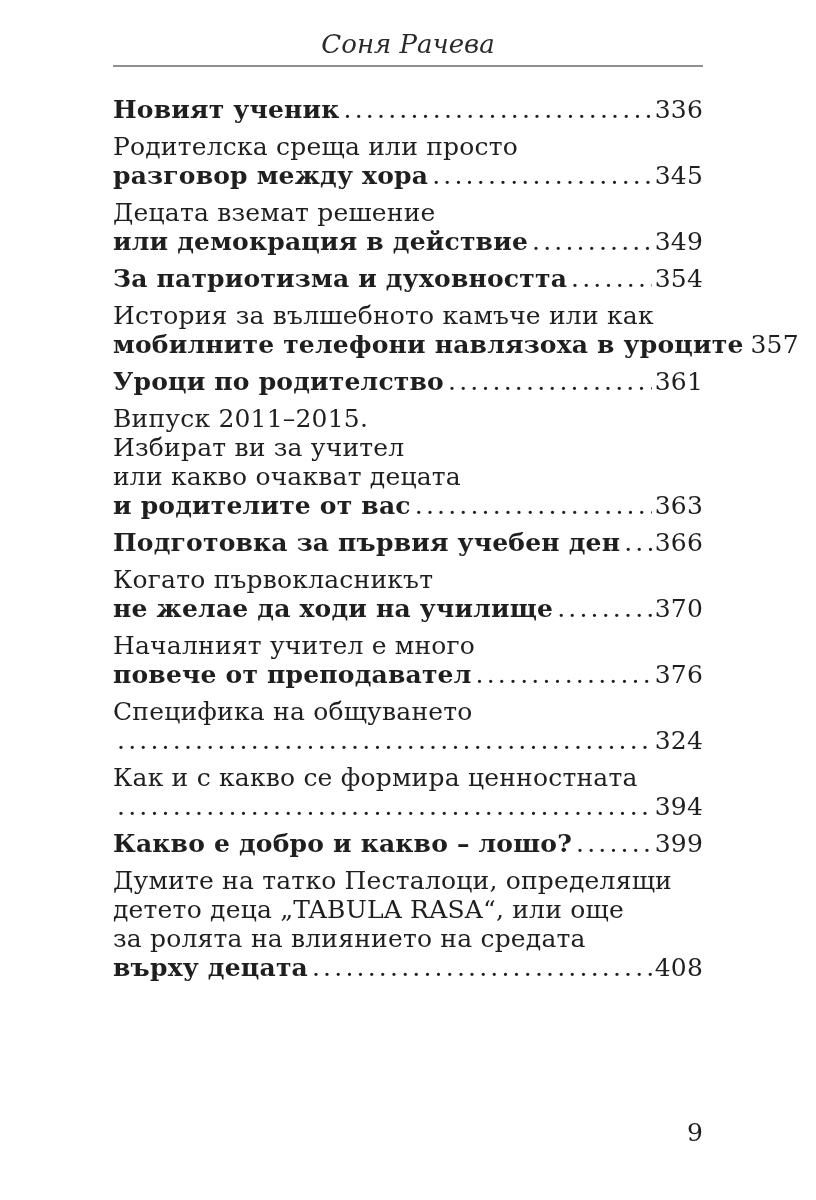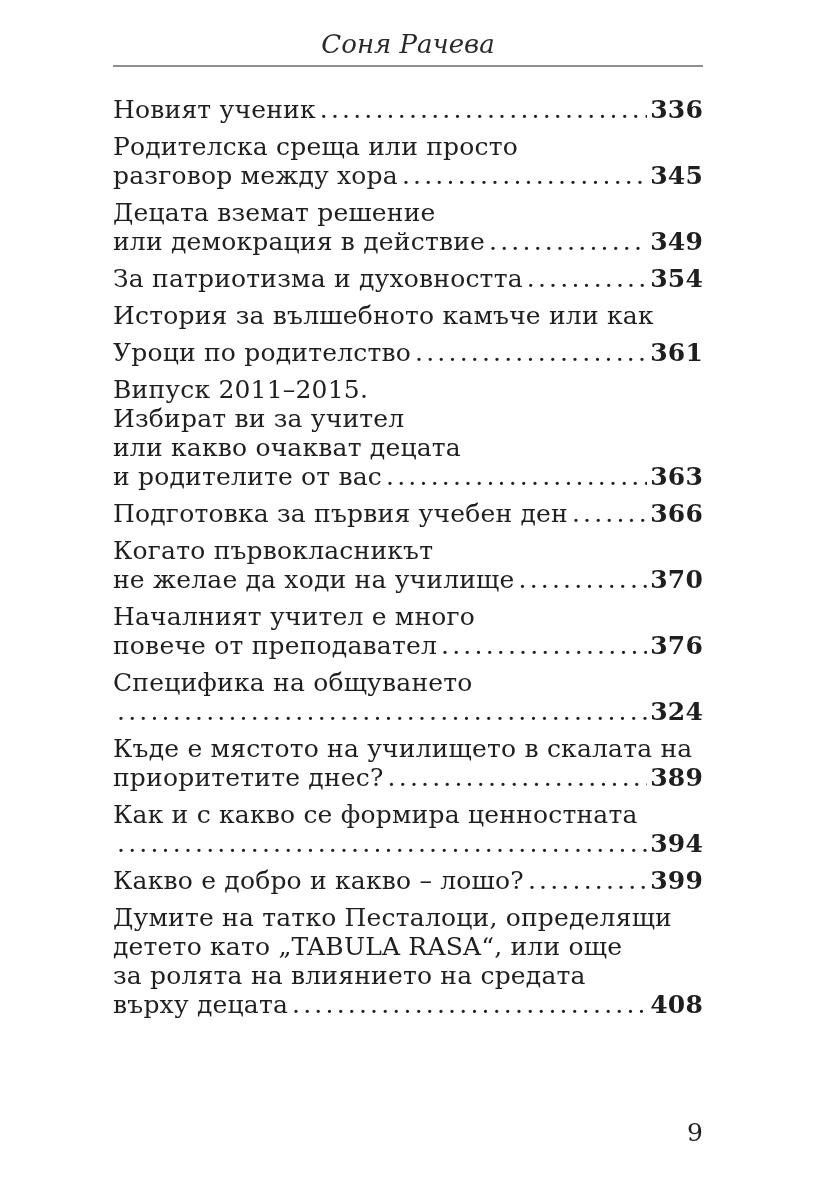--- a/index.html
+++ b/index.html
@@ -48,36 +48,36 @@
   .line {
     white-space: nowrap;
   }
   .line.last {
     display: flex;
     align-items: baseline;
   }
   .line .t {
     white-space: nowrap;
     flex: 0 0 auto;
+    font-weight: bold;
   }
   .dots {
     flex: 1 1 auto;
     overflow: hidden;
     white-space: nowrap;
     min-width: 0;
     margin: 0 3px 0 4px;
   }
   .dots::after {
     content: "........................................................................................................................";
     letter-spacing: 3.2px;
   }
   .num {
     flex: 0 0 auto;
     white-space: nowrap;
-    font-weight: bold;
   }
   .folio {
     position: absolute;
     right: 113px;
     top: 1118px;
     font-size: 25px;
     line-height: 29px;
     color: #1f1f1f;
   }
 </style>
@@ -117,20 +117,25 @@
           </div>
           <div class="entry">
             <div class="line last">
               <span class="t">За патриотизма и духовността</span>
               <span class="dots"></span>
               <span class="num">354</span>
             </div>
           </div>
           <div class="entry">
             <div class="line">История за вълшебното камъче или как</div>
+            <div class="line last">
+              <span class="t">мобилните телефони навлязоха в уроците</span>
+              <span class="dots"></span>
+              <span class="num">357</span>
+            </div>
           </div>
           <div class="entry">
             <div class="line last">
               <span class="t">Уроци по родителство</span>
               <span class="dots"></span>
               <span class="num">361</span>
             </div>
           </div>
           <div class="entry">
             <div class="line">Випуск 2011–2015.</div>
@@ -166,44 +171,36 @@
             </div>
           </div>
           <div class="entry">
             <div class="line">Специфика на общуването</div>
             <div class="line last">
               <span class="dots"></span>
               <span class="num">324</span>
             </div>
           </div>
           <div class="entry">
-            <div class="line">Къде е мястото на училището в скалата на</div>
-            <div class="line last">
-              <span class="t">приоритетите днес?</span>
-              <span class="dots"></span>
-              <span class="num">389</span>
-            </div>
-          </div>
-          <div class="entry">
             <div class="line">Как и с какво се формира ценностната</div>
             <div class="line last">
               <span class="dots"></span>
               <span class="num">394</span>
             </div>
           </div>
           <div class="entry">
             <div class="line last">
               <span class="t">Какво е добро и какво – лошо?</span>
               <span class="dots"></span>
               <span class="num">399</span>
             </div>
           </div>
           <div class="entry">
             <div class="line">Думите на татко Песталоци, определящи</div>
-            <div class="line">детето като „TABULA RASA“, или още</div>
+            <div class="line">детето деца „TABULA RASA“, или още</div>
             <div class="line">за ролята на влиянието на средата</div>
             <div class="line last">
               <span class="t">върху децата</span>
               <span class="dots"></span>
               <span class="num">408</span>
             </div>
           </div>
         </div>
     </div>
   </div>

